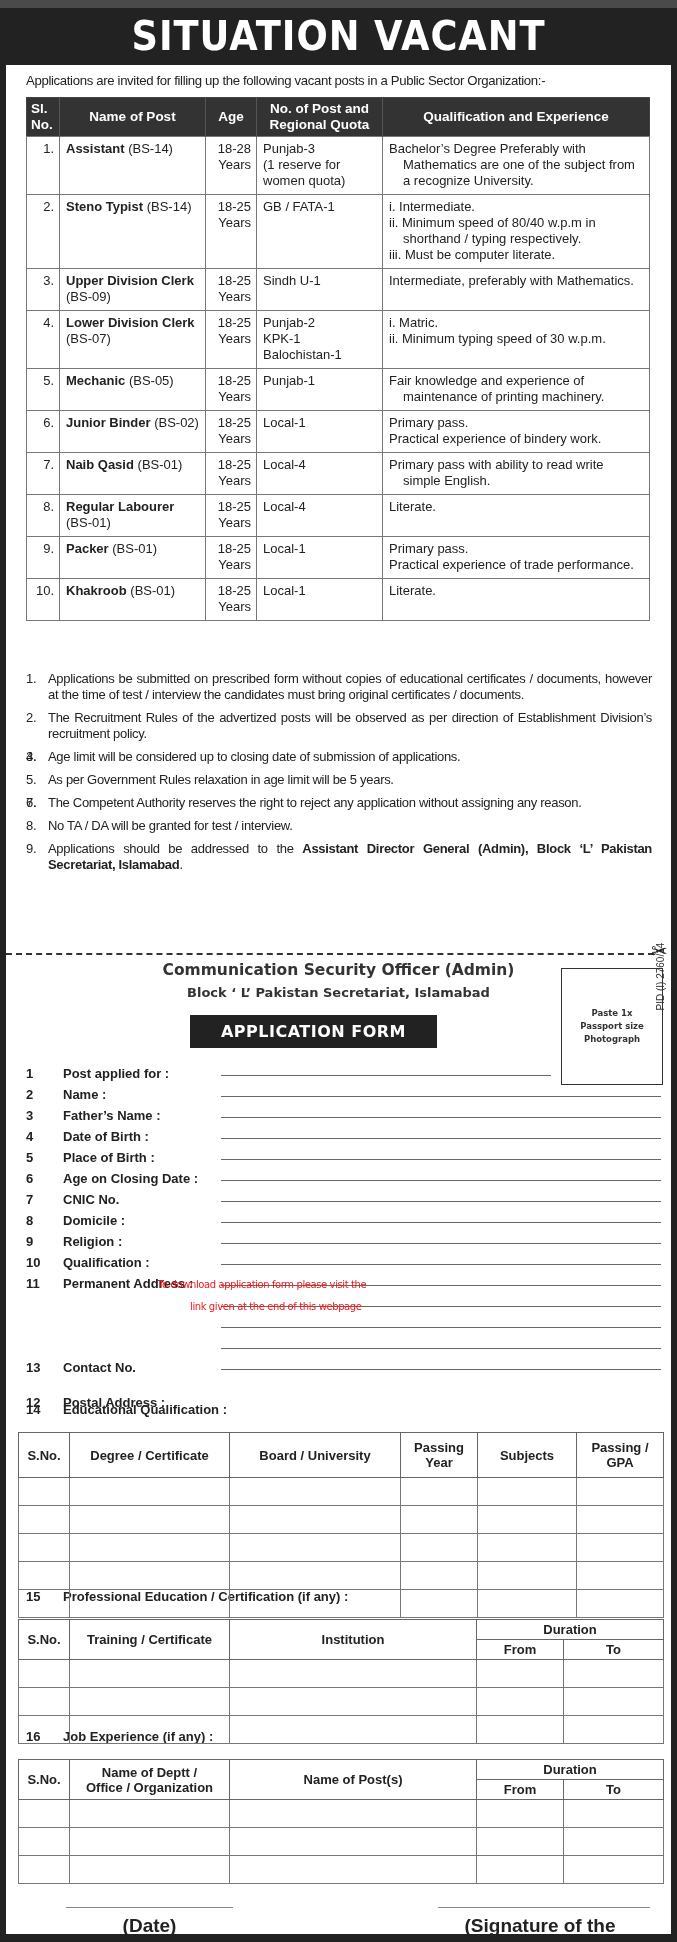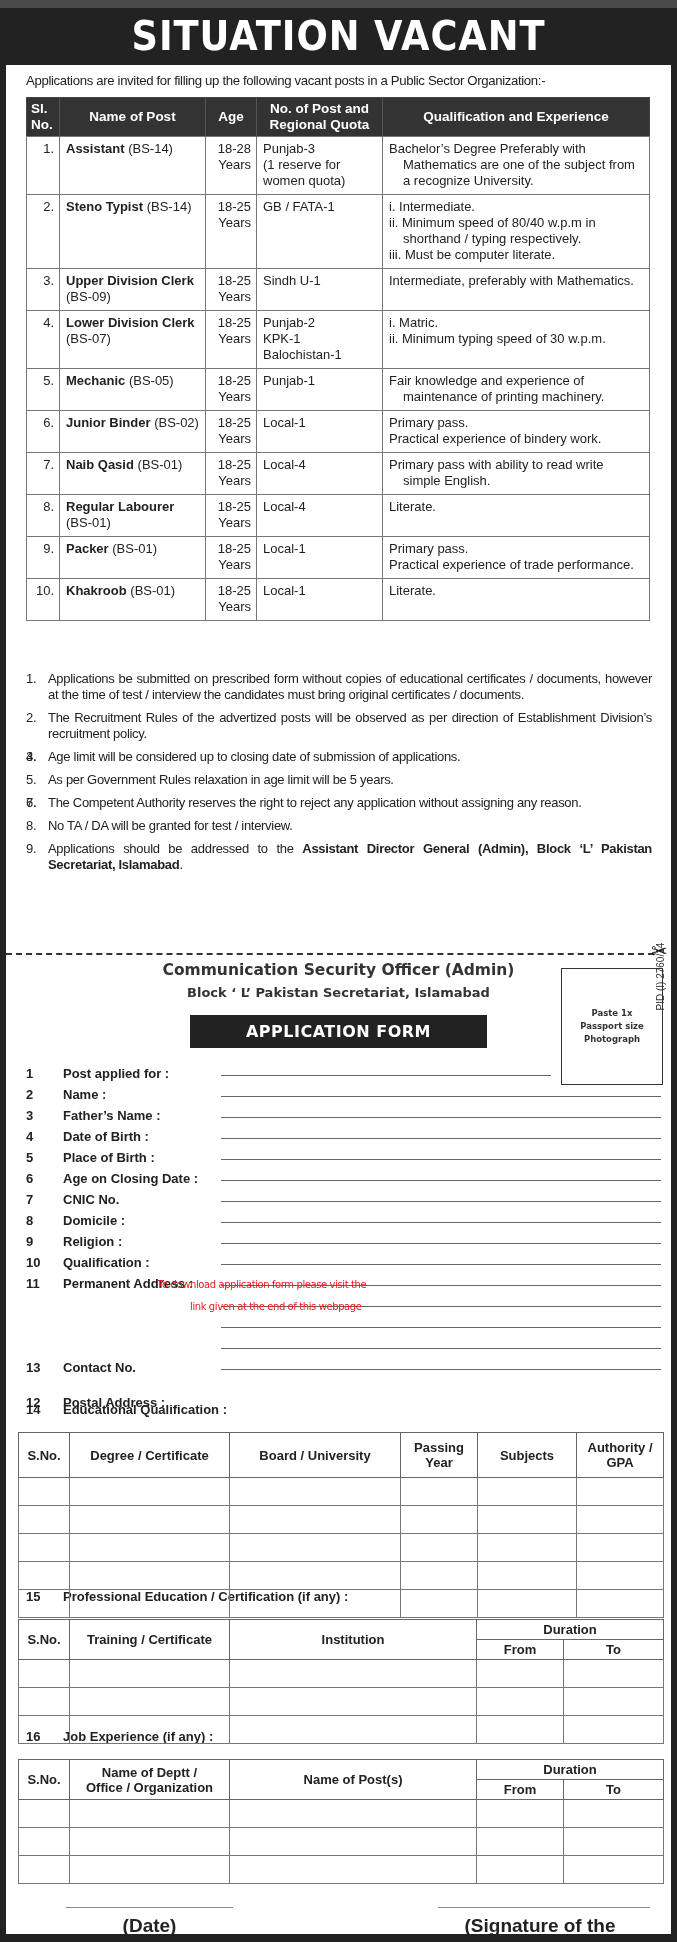--- a/index.html
+++ b/index.html
@@ -24,21 +24,21 @@
   .notes { position: absolute; left: 20px; top: 606px; width: 626px; font-size: 13px; line-height: 16px; }
   .notes li { list-style: none; position: relative; padding-left: 22px; margin-bottom: 7px; text-align: justify; letter-spacing: -0.3px; }
   .notes li .n { position: absolute; left: 0; top: 0; }
   .pid { position: absolute; left: 647px; top: 877px; width: 14px; height: 70px; }
   .pid span { position: absolute; left: -28px; top: 28px; width: 70px; font-size: 10px; transform: rotate(-90deg); white-space: nowrap; color: #333; }
   .cutline { position: absolute; left: 0; top: 888px; width: 648px; border-top: 2.5px dashed #333; }
   .scissors { position: absolute; left: 645px; top: 876px; font-size: 20px; color: #222; line-height: 20px; }
   .org { position: absolute; left: 0; width: 665px; text-align: center; font-family: "DejaVu Sans", sans-serif; }
   .org1 { top: 896px; font-size: 15.5px; font-weight: bold; color: #333; }
   .org2 { top: 920px; font-size: 13px; font-weight: bold; color: #333; }
-  .formtitle { position: absolute; left: 184px; top: 950px; width: 297px; height: 33px; background: #222; color: #fff; text-align: center; font-family: "DejaVu Sans", sans-serif; font-weight: bold; font-size: 16px; line-height: 33px; letter-spacing: 0.5px; }
+  .formtitle { position: absolute; left: 184px; top: 950px; width: 247px; height: 33px; background: #222; color: #fff; text-align: center; font-family: "DejaVu Sans", sans-serif; font-weight: bold; font-size: 16px; line-height: 33px; letter-spacing: 0.5px; }
   .photo { position: absolute; left: 555px; top: 903px; width: 102px; height: 117px; border: 1.5px solid #333; display: flex; align-items: center; justify-content: center; text-align: center; font-family: "DejaVu Sans", sans-serif; font-weight: bold; font-size: 8.5px; line-height: 13px; color: #333; }
   .field { position: absolute; left: 20px; height: 18px; font-size: 13px; font-weight: bold; }
   .field .num { position: absolute; left: 0; top: 0; width: 20px; }
   .field .lbl { position: absolute; left: 37px; top: 0; white-space: nowrap; }
   .line { position: absolute; border-top: 1.3px solid #666; height: 0; }
   .red { position: absolute; color: #f0181a; font-family: "DejaVu Sans", sans-serif; font-size: 10px; white-space: nowrap; letter-spacing: -0.4px; }
   .grid { position: absolute; left: 12px; width: 646px; font-size: 13px; border: 1.5px solid #444; }
   .grid th { font-weight: bold; text-align: center; border: 1px solid #666; line-height: 15px; padding: 1px 2px; color: #222; }
   .grid td { border: 1px solid #777; height: 28px; }
   .sig { position: absolute; font-size: 19px; font-weight: bold; text-align: center; }
@@ -275,21 +275,21 @@
   <div class="red" style="left:184px;top:1236px">link given at the end of this webpage</div>
 
   <table class="grid" style="top:1367px">
     <thead>
       <tr style="height:45px">
         <th style="width:51px">S.No.</th>
         <th style="width:160px">Degree / Certificate</th>
         <th style="width:171px">Board / University</th>
         <th style="width:77px"><span>Passing</span><br><span>Year</span></th>
         <th style="width:99px">Subjects</th>
-        <th><span>Authority /</span><br><span>GPA</span></th>
+        <th><span>Passing /</span><br><span>GPA</span></th>
       </tr>
     </thead>
     <tbody id="edu-body">
         <tr>
           <td></td>
           <td></td>
           <td></td>
           <td></td>
           <td></td>
           <td></td>

